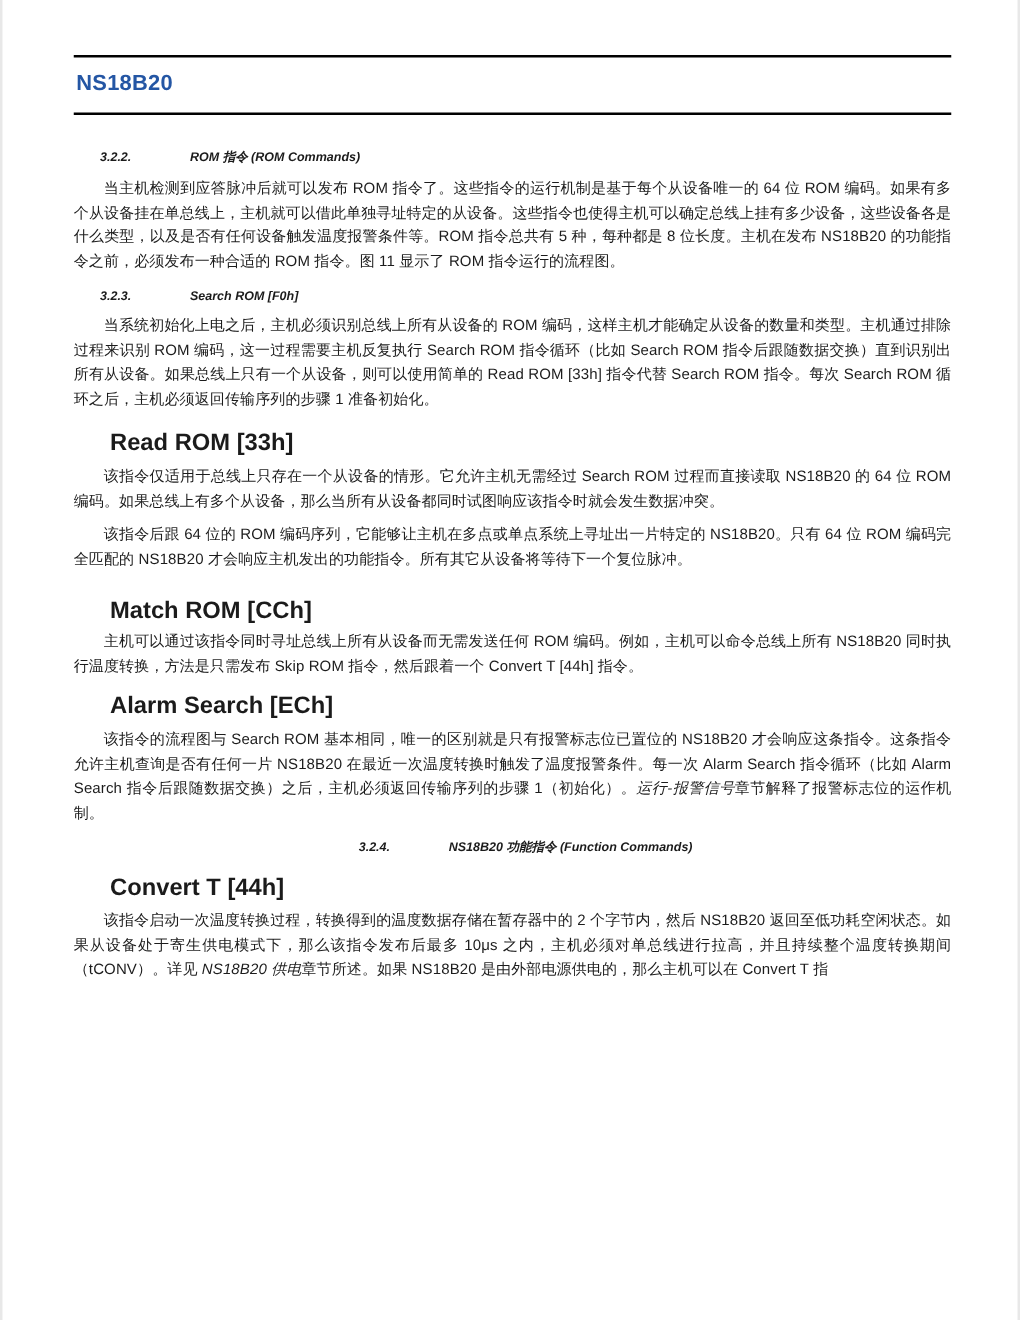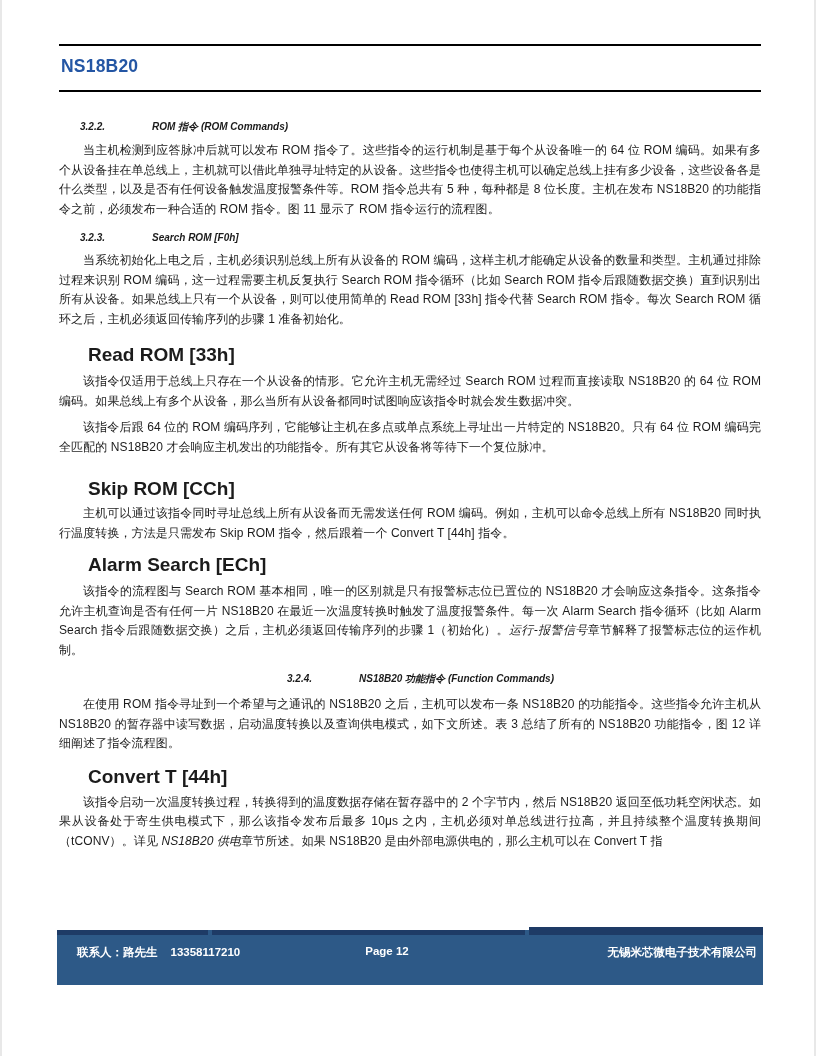--- a/index.html
+++ b/index.html
@@ -77,40 +77,29 @@
       <span class="num">3.2.3.</span>
       <span>Search ROM [F0h]</span>
     </h3>
     <p class="body" id="p2">当系统初始化上电之后，主机必须识别总线上所有从设备的 ROM 编码，这样主机才能确定从设备的数量和类型。主机通过排除过程来识别 ROM 编码，这一过程需要主机反复执行 Search ROM 指令循环（比如 Search ROM 指令后跟随数据交换）直到识别出所有从设备。如果总线上只有一个从设备，则可以使用简单的 Read ROM [33h] 指令代替 Search ROM 指令。每次 Search ROM 循环之后，主机必须返回传输序列的步骤 1 准备初始化。</p>
 
     <h4 class="h-sub" id="read-head">Read ROM [33h]</h4>
     <p class="body" id="p3">该指令仅适用于总线上只存在一个从设备的情形。它允许主机无需经过 Search ROM 过程而直接读取 NS18B20 的 64 位 ROM 编码。如果总线上有多个从设备，那么当所有从设备都同时试图响应该指令时就会发生数据冲突。</p>
 
     <p class="body" id="p4">该指令后跟 64 位的 ROM 编码序列，它能够让主机在多点或单点系统上寻址出一片特定的 NS18B20。只有 64 位 ROM 编码完全匹配的 NS18B20 才会响应主机发出的功能指令。所有其它从设备将等待下一个复位脉冲。</p>
 
-    <h4 class="h-sub" id="skip-head">Skip ROM [CCh]</h4>
+    <h4 class="h-sub" id="skip-head">Match ROM [CCh]</h4>
     <p class="body" id="p5">主机可以通过该指令同时寻址总线上所有从设备而无需发送任何 ROM 编码。例如，主机可以命令总线上所有 NS18B20 同时执行温度转换，方法是只需发布 Skip ROM 指令，然后跟着一个 Convert T [44h] 指令。</p>
 
     <h4 class="h-sub" id="alarm-head">Alarm Search [ECh]</h4>
     <p class="body" id="p7"><span>该指令的流程图与 Search ROM 基本相同，唯一的区别就是只有报警标志位已置位的 NS18B20 才会响应这条指令。这条指令允许主机查询是否有任何一片 NS18B20 在最近一次温度转换时触发了温度报警条件。每一次 Alarm Search 指令循环（比如 Alarm Search 指令后跟随数据交换）之后，主机必须返回传输序列的步骤 1（初始化）。</span><em>运行-报警信号</em><span>章节解释了报警标志位的运作机制。</span></p>
 
     <h3 class="h-sec" id="s324-head">
       <span class="num">3.2.4.</span>
       <span>NS18B20 功能指令 (Function Commands)</span>
     </h3>
-    <p class="body" id="p8">在使用 ROM 指令寻址到一个希望与之通讯的 NS18B20 之后，主机可以发布一条 NS18B20 的功能指令。这些指令允许主机从 NS18B20 的暂存器中读写数据，启动温度转换以及查询供电模式，如下文所述。表 3 总结了所有的 NS18B20 功能指令，图 12 详细阐述了指令流程图。</p>
 
     <h4 class="h-sub" id="conv-head">Convert T [44h]</h4>
     <p class="body" id="p9"><span>该指令启动一次温度转换过程，转换得到的温度数据存储在暂存器中的 2 个字节内，然后 NS18B20 返回至低功耗空闲状态。如果从设备处于寄生供电模式下，那么该指令发布后最多 10μs 之内，主机必须对单总线进行拉高，并且持续整个温度转换期间（tCONV）。详见 </span><em>NS18B20 供电</em><span>章节所述。如果 NS18B20 是由外部电源供电的，那么主机可以在 Convert T 指</span></p>
 
   </div>
 
-  <div class="doc-footer">
-    <div class="fstrip" id="fs1"></div>
-    <div class="fstrip" id="fs2"></div>
-    <div class="fstrip" id="fs3"></div>
-    <div class="f-text f-contact">
-      <span>联系人：路先生</span><span class="f-phone">13358117210</span>
-    </div>
-    <div class="f-text f-page">Page 12</div>
-    <div class="f-text f-company">无锡米芯微电子技术有限公司</div>
-  </div>
 </div>
 
 </body></html>

